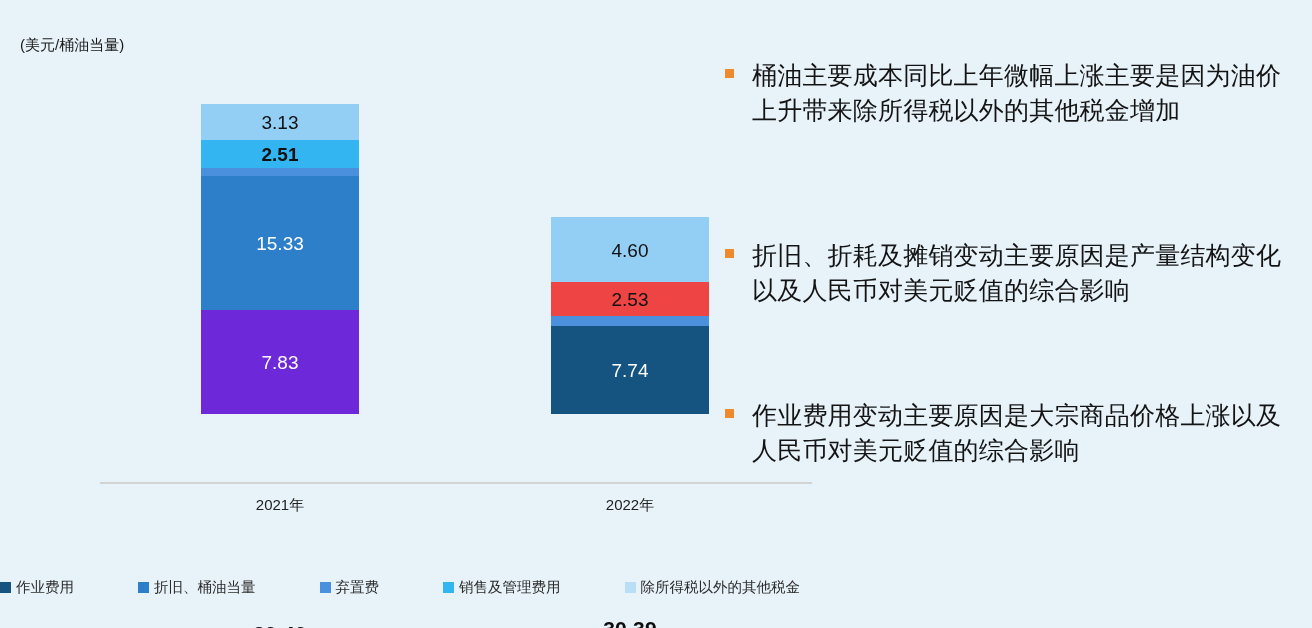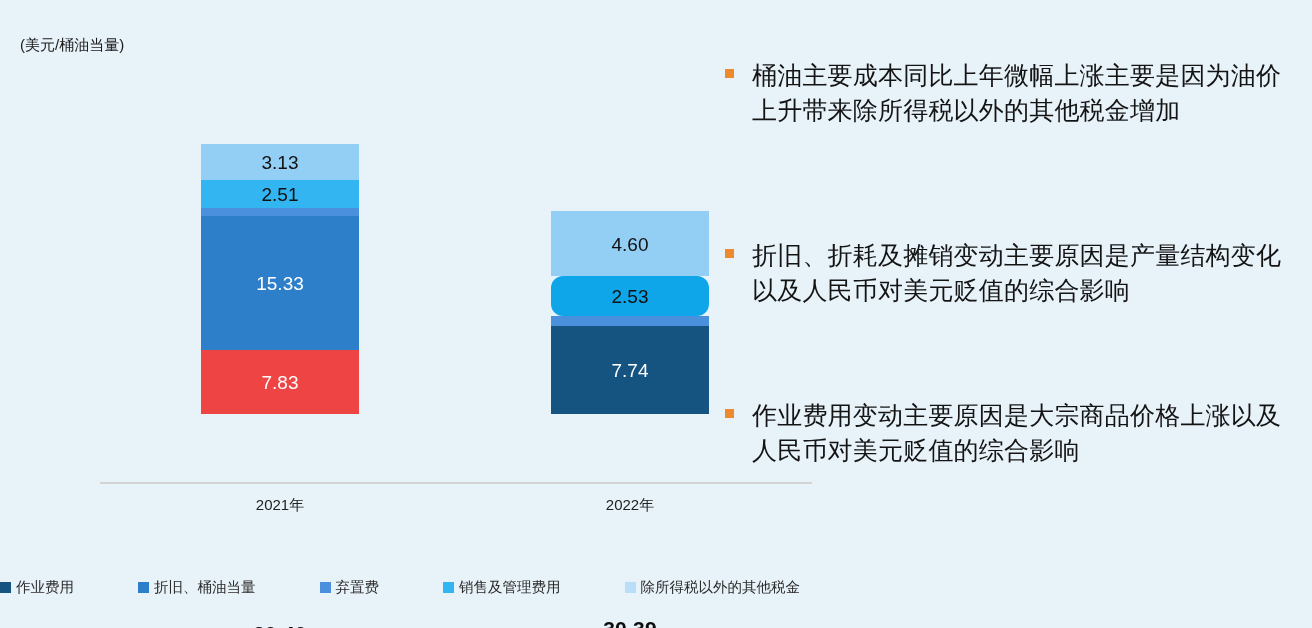--- a/index.html
+++ b/index.html
@@ -175,41 +175,41 @@
 
   <div class="axis-line"></div>
 
   <div class="bar-group g2021">
     <div class="bar-total">29.49</div>
     <div class="bar-stack" style="bottom: 146px;">
       <div class="seg" style="height: 35.6623px; background: rgb(147, 206, 245);">
         <div class="seg-label inside" style="color: rgb(17, 17, 17);">3.13</div>
       </div>
       <div class="seg" style="height: 28.5982px; background: rgb(50, 181, 240);">
-        <div class="seg-label inside" style="color: rgb(17, 17, 17);">2.51</div>
+        <div class="seg-label inside" style="color: rgb(17, 17, 17); font-weight: bold;">2.51</div>
       </div>
       <div class="seg" style="height: 7.86165px; background: rgb(74, 144, 220);">
         <div class="seg-label overflow" style="color: rgb(17, 17, 17);">0.69</div>
       </div>
       <div class="seg" style="height: 134px; background: rgb(44, 127, 200);">
         <div class="seg-label inside" style="color: rgb(255, 255, 255);">15.33</div>
       </div>
-      <div class="seg" style="height: 64px; background: #ef4444;">
+      <div class="seg" style="height: 104px; background: #6d28d9;">
         <div class="seg-label inside" style="color: rgb(255, 255, 255);">7.83</div>
       </div>
     </div>
   </div>
 
   <div class="bar-group g2022">
     <div class="bar-total">30.39</div>
     <div class="bar-stack" style="bottom: 146px;">
       <div class="seg" style="height: 65px; background: rgb(147, 206, 245);">
         <div class="seg-label inside" style="color: rgb(17, 17, 17);">4.60</div>
       </div>
-      <div class="seg" style="height: 40px; background: #0ea5e9; border-radius: 12px;">
+      <div class="seg" style="height: 34px; background: #ef4444;">
         <div class="seg-label inside" style="color: rgb(17, 17, 17);">2.53</div>
       </div>
       <div class="seg" style="height: 9.68464px; background: rgb(74, 144, 220);">
         <div class="seg-label overflow" style="color: rgb(17, 17, 17);">0.85</div>
       </div>
       <div class="seg" style="height: 88.1872px; background: rgb(21, 83, 128);">
         <div class="seg-label inside" style="color: rgb(255, 255, 255);">7.74</div>
       </div>
     </div>
   </div>

